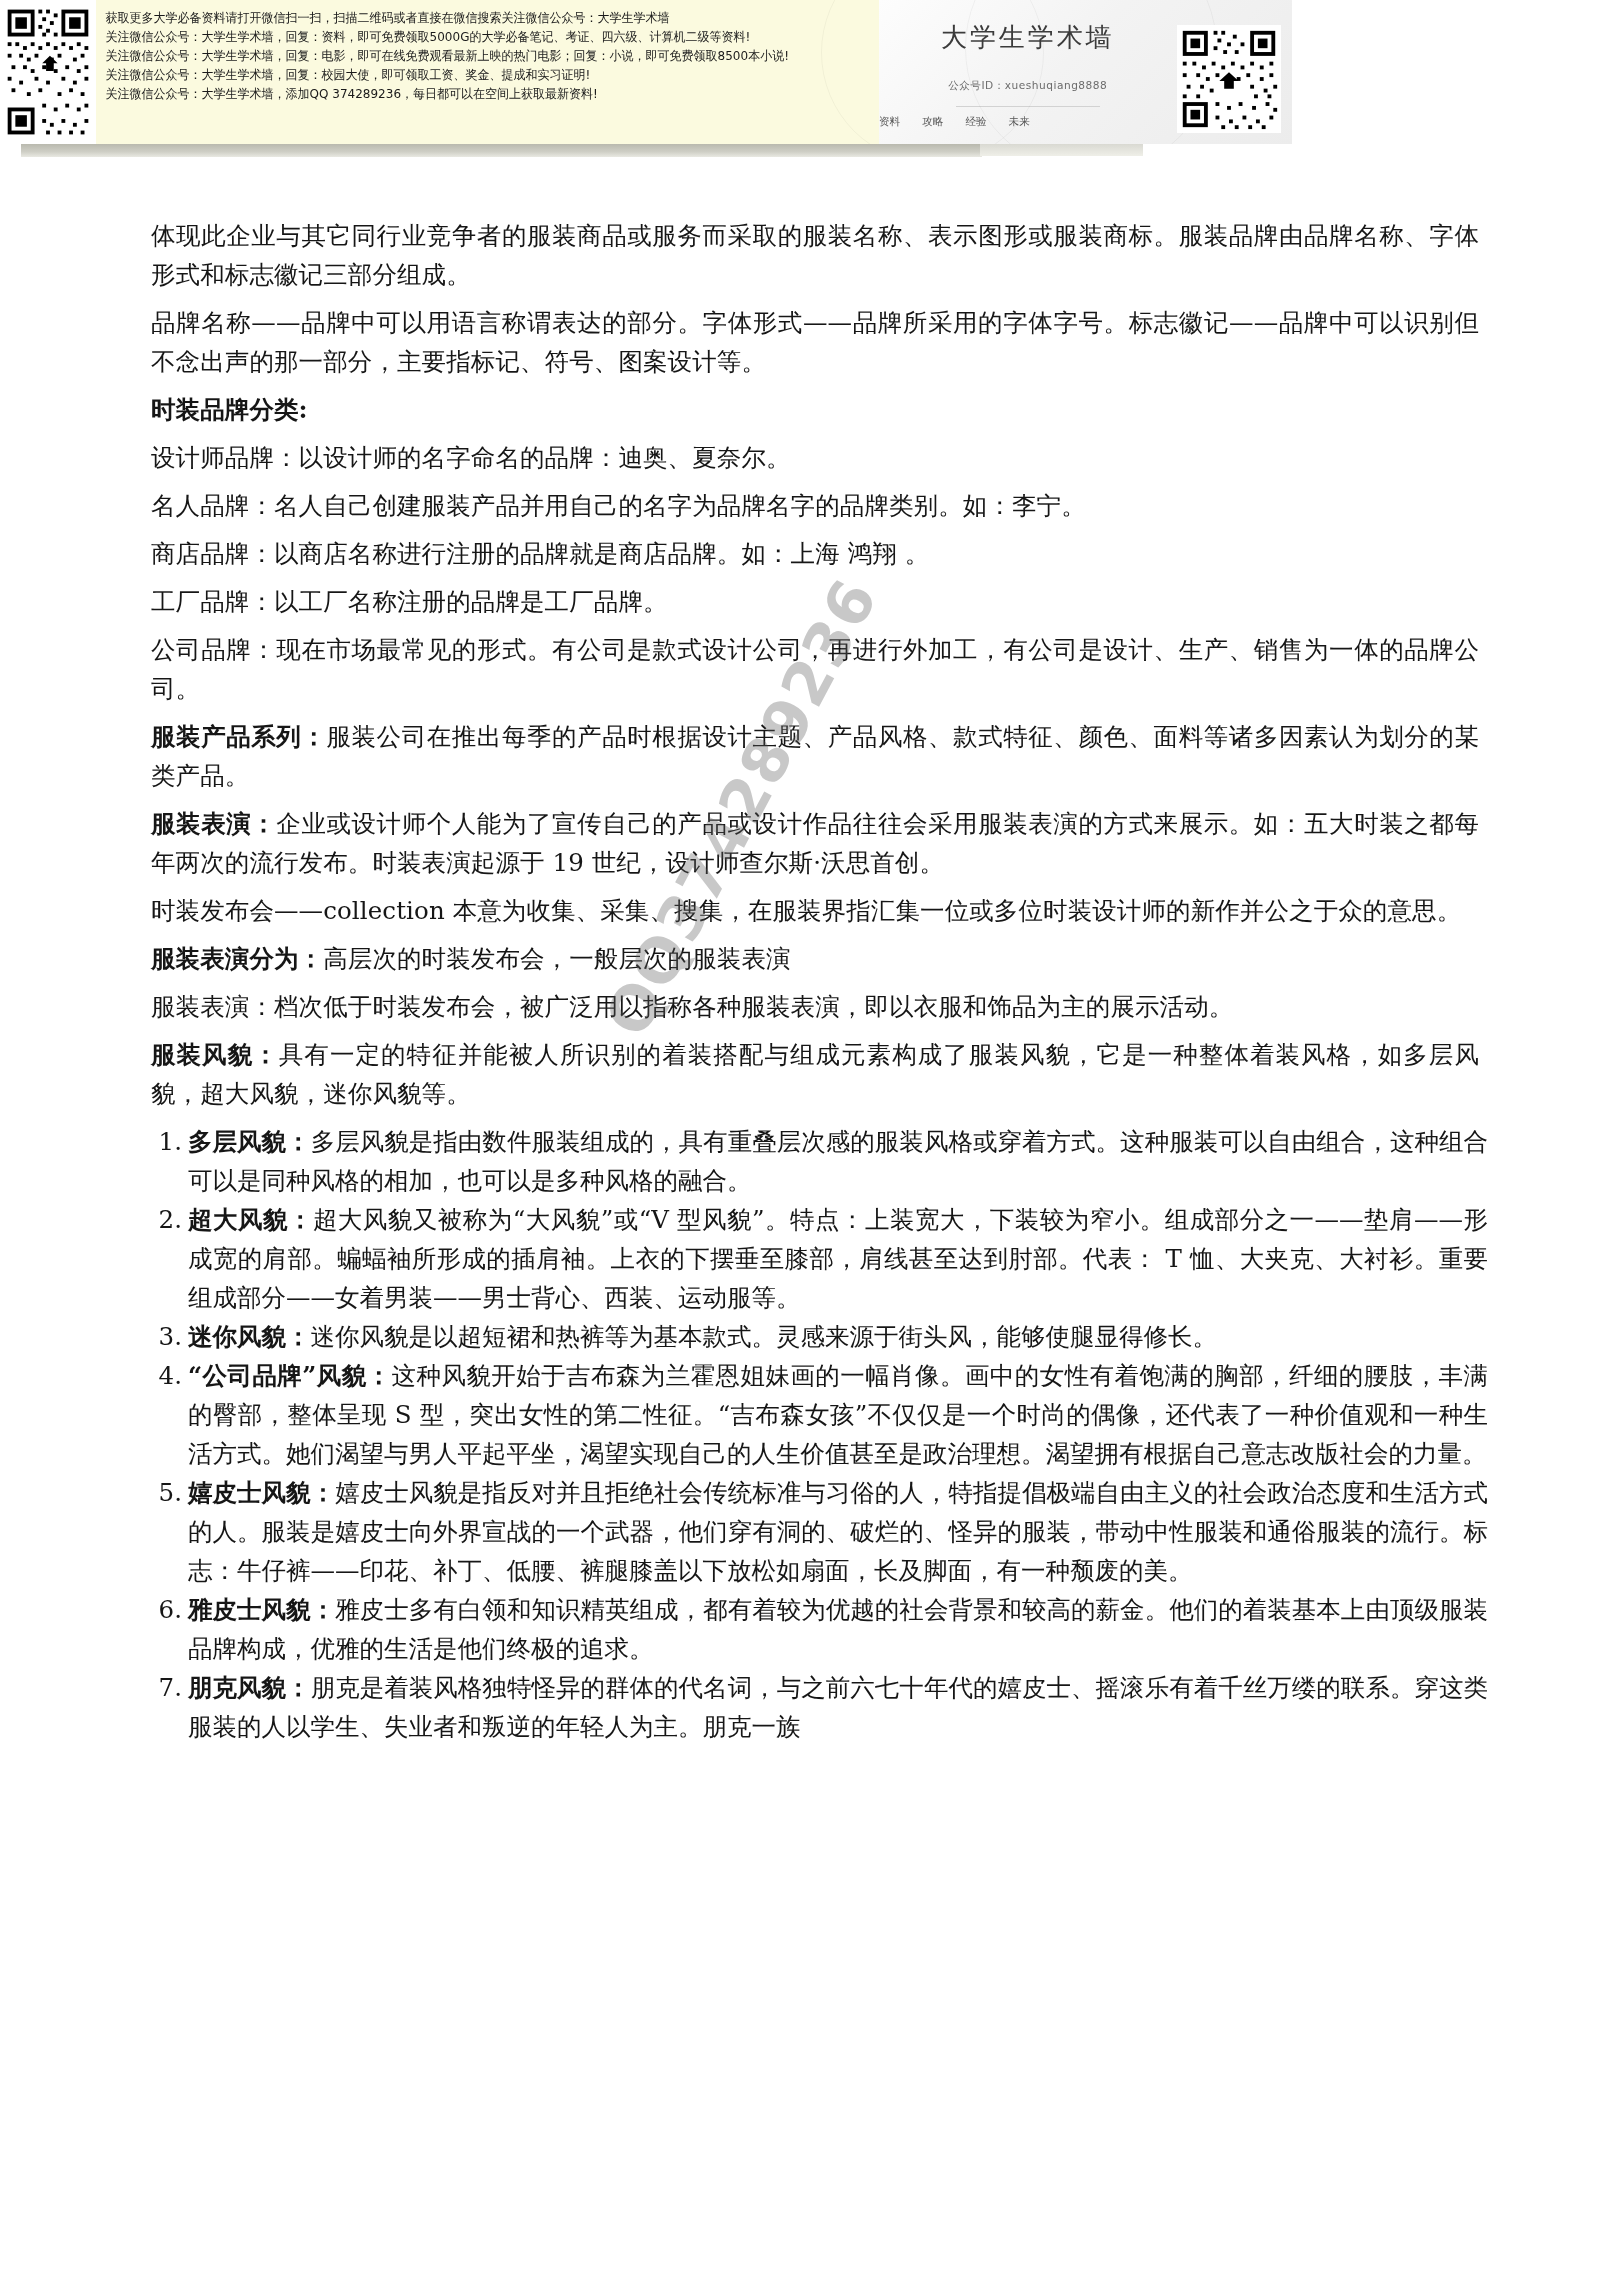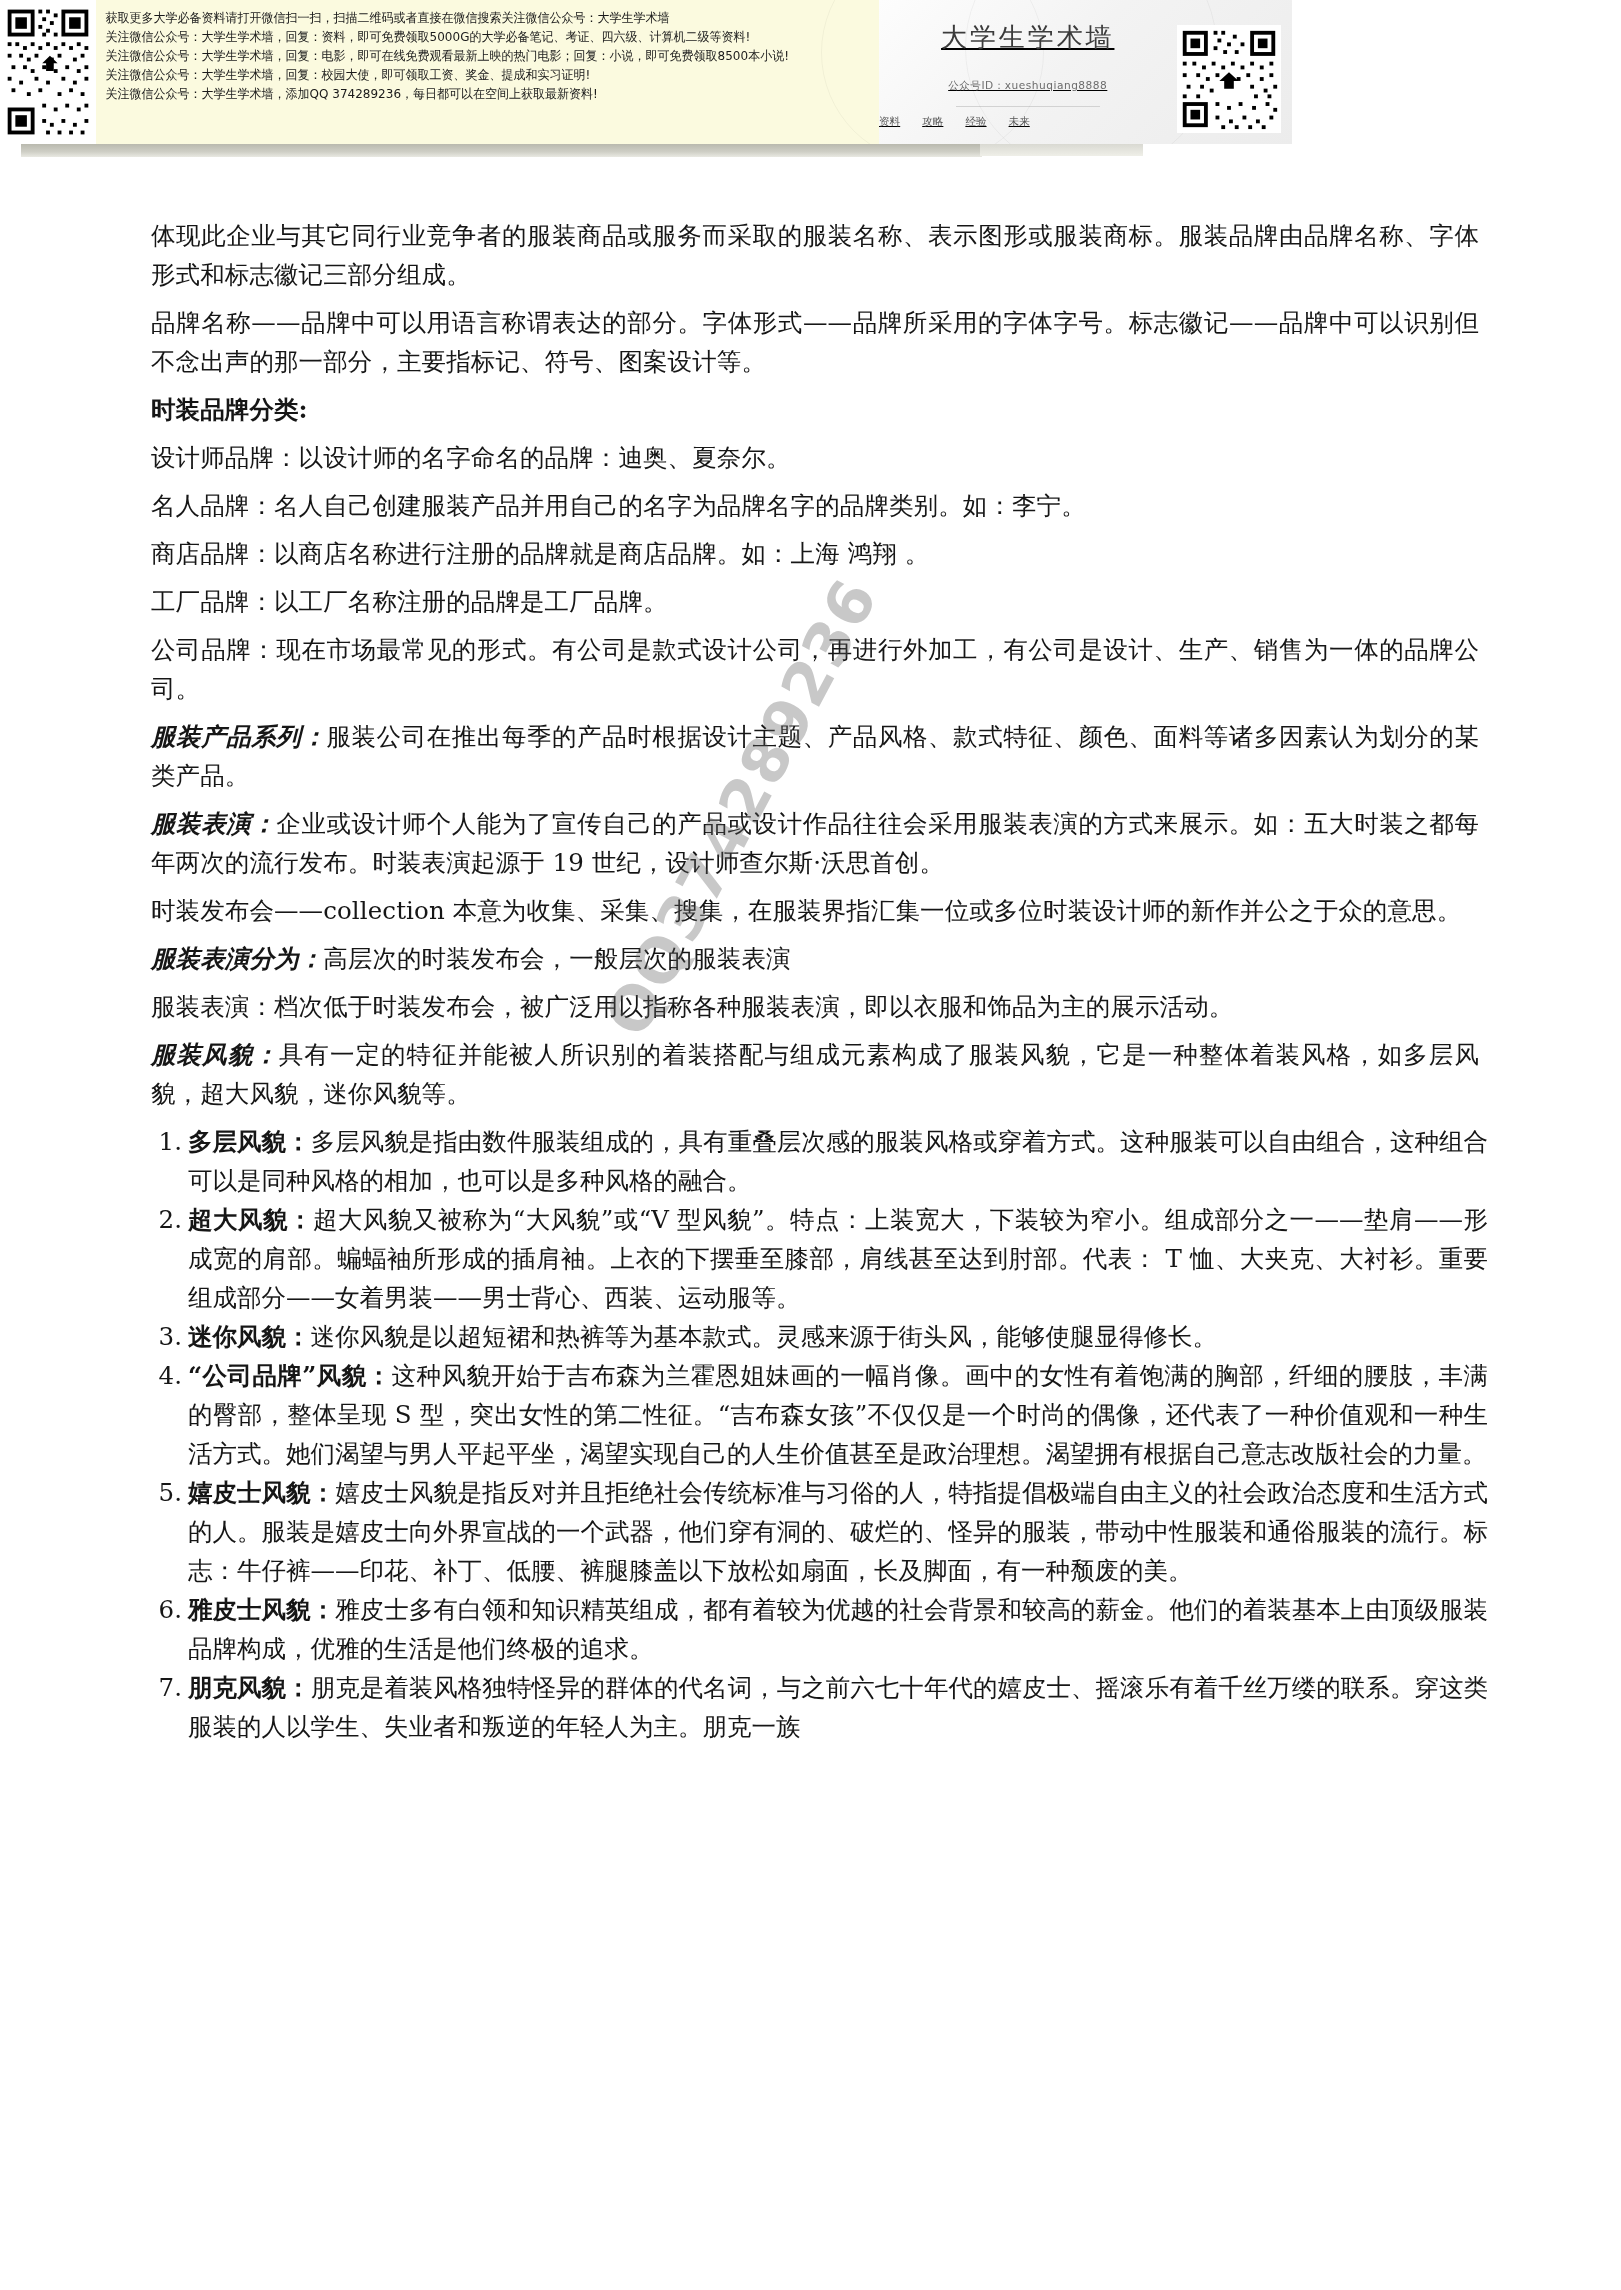--- a/index.html
+++ b/index.html
@@ -60,21 +60,20 @@
     display:flex;
     align-items:flex-start;
     box-sizing:border-box;
     padding:7.7px 0 0 0;
   }
   .card-left{
     flex:1 1 auto;
     text-align:center;
     padding-top:13.4px;
     position:relative;
-    text-decoration:underline;
   }
   .card-title{
     font-family:"DejaVu Sans","Liberation Sans",sans-serif;
     font-size:26px;
     letter-spacing:2.9px;
     color:#3b3b3b;
     line-height:33px;
   }
   .card-sub{
     font-family:"DejaVu Sans","Liberation Sans",sans-serif;
@@ -140,21 +139,21 @@
   .p{
     font-size:24.5px;
     line-height:39px;
     color:#161616;
     text-align:justify;
     text-justify:inter-ideograph;
     margin:9px;
     letter-spacing:0.1px;
   }
   .p.b{font-weight:bold;}
-  .lead{font-weight:bold;font-style:italic;}
+  .lead{font-weight:bold;}
   .list{
     list-style:none;
     margin:0;
     padding:0;
   }
   .li{
     position:relative;
     font-size:24.5px;
     line-height:39px;
     color:#161616;

